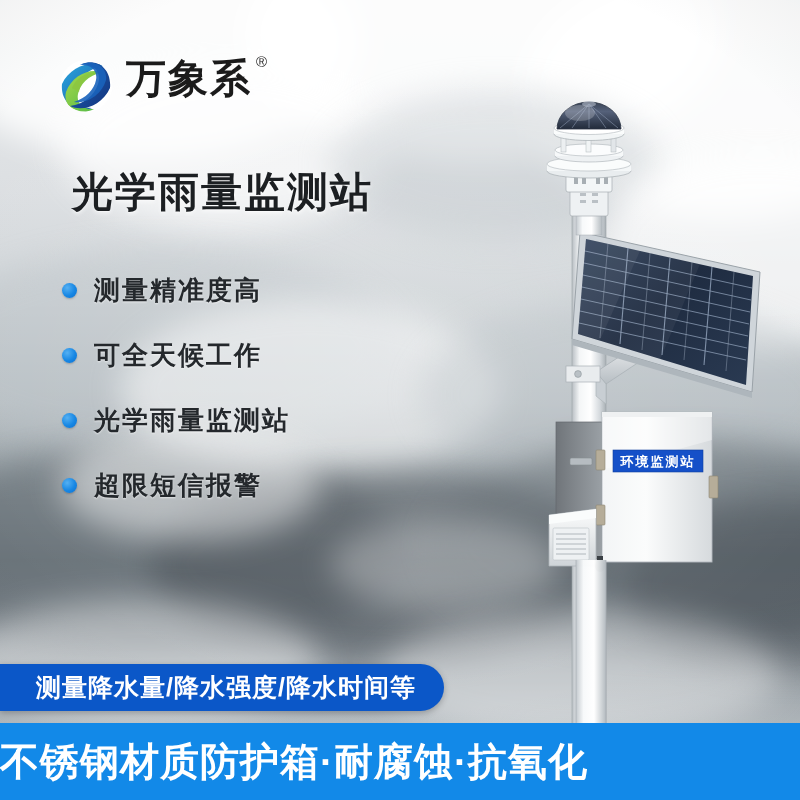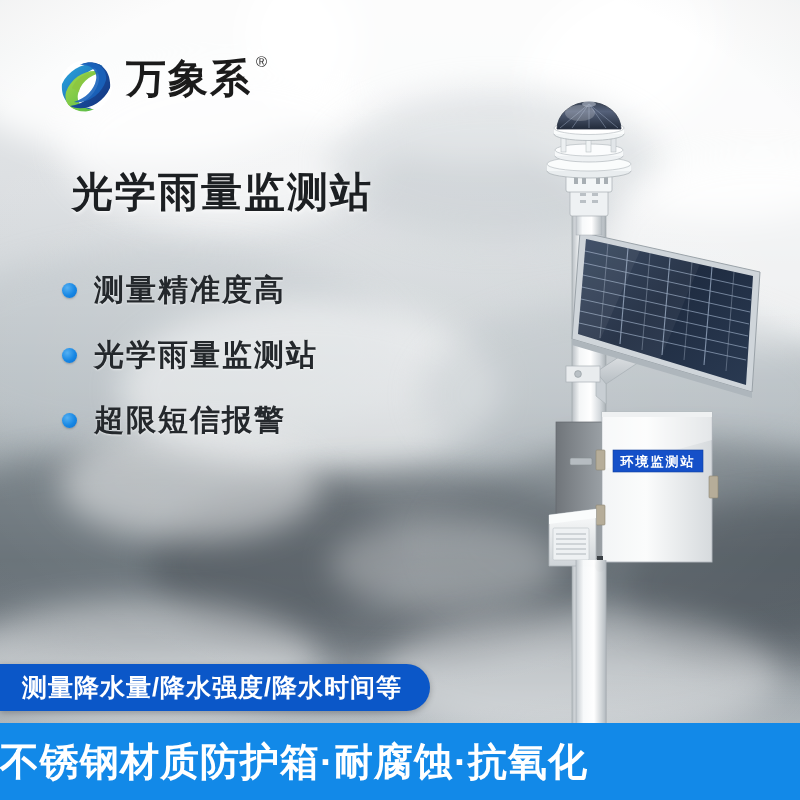--- a/index.html
+++ b/index.html
@@ -60,30 +60,30 @@
   
   .bullets{position:absolute;left:62px;top:258px;}
   .bullet{display:flex;align-items:center;height:65px;gap:17px;}
   .dot{
     width:15px;height:15px;border-radius:50%;
     background:radial-gradient(circle at 35% 32%,#55b0f2 0%,#1787e4 55%,#0d6fd0 100%);
     box-shadow:0 1px 2px rgba(0,0,0,.22);
     flex:none;
   }
   .bullet-label{
-    font-size:30px;font-weight:bold;color:#24282c;letter-spacing:2px;
+    font-size:26px;font-weight:bold;color:#24282c;letter-spacing:2px;
     text-shadow:0 1px 2px rgba(255,255,255,.6);
     font-family:"Liberation Sans","DejaVu Sans",sans-serif;
   }
 
   
   .pill{
     position:absolute;left:0;top:664px;height:47px;
     display:flex;align-items:center;
-    padding:0 28px 0 22px;
+    padding:0 28px 0 36px;
     background:#0b57c8;
     border-top-right-radius:26px;border-bottom-right-radius:26px;
     box-shadow:0 2px 6px rgba(0,0,0,.25);
   }
   .pill-text{
     color:#fff;font-size:25px;font-weight:bold;letter-spacing:1px;white-space:nowrap;
     font-family:"Liberation Sans","DejaVu Sans",sans-serif;
   }
 
   
@@ -351,20 +351,24 @@
 
   <div class="title">光学雨量监测站</div>
 
   <div class="bullets">
     <div class="bullet">
       <span class="dot"></span>
       <span class="bullet-label">测量精准度高</span>
     </div>
     <div class="bullet">
       <span class="dot"></span>
+      <span class="bullet-label">可全天候工作</span>
+    </div>
+    <div class="bullet">
+      <span class="dot"></span>
       <span class="bullet-label">光学雨量监测站</span>
     </div>
     <div class="bullet">
       <span class="dot"></span>
       <span class="bullet-label">超限短信报警</span>
     </div>
   </div>
 
   <div class="pill">
     <span class="pill-text">测量降水量/降水强度/降水时间等</span>

